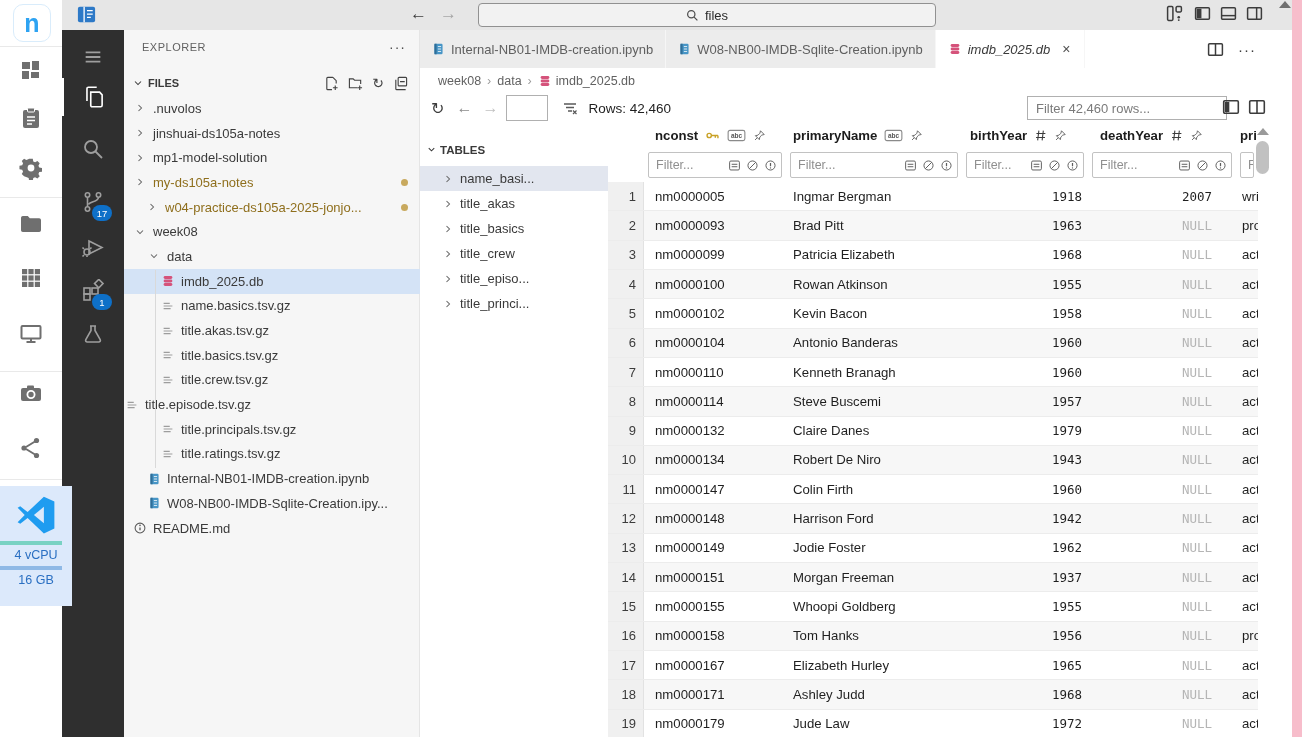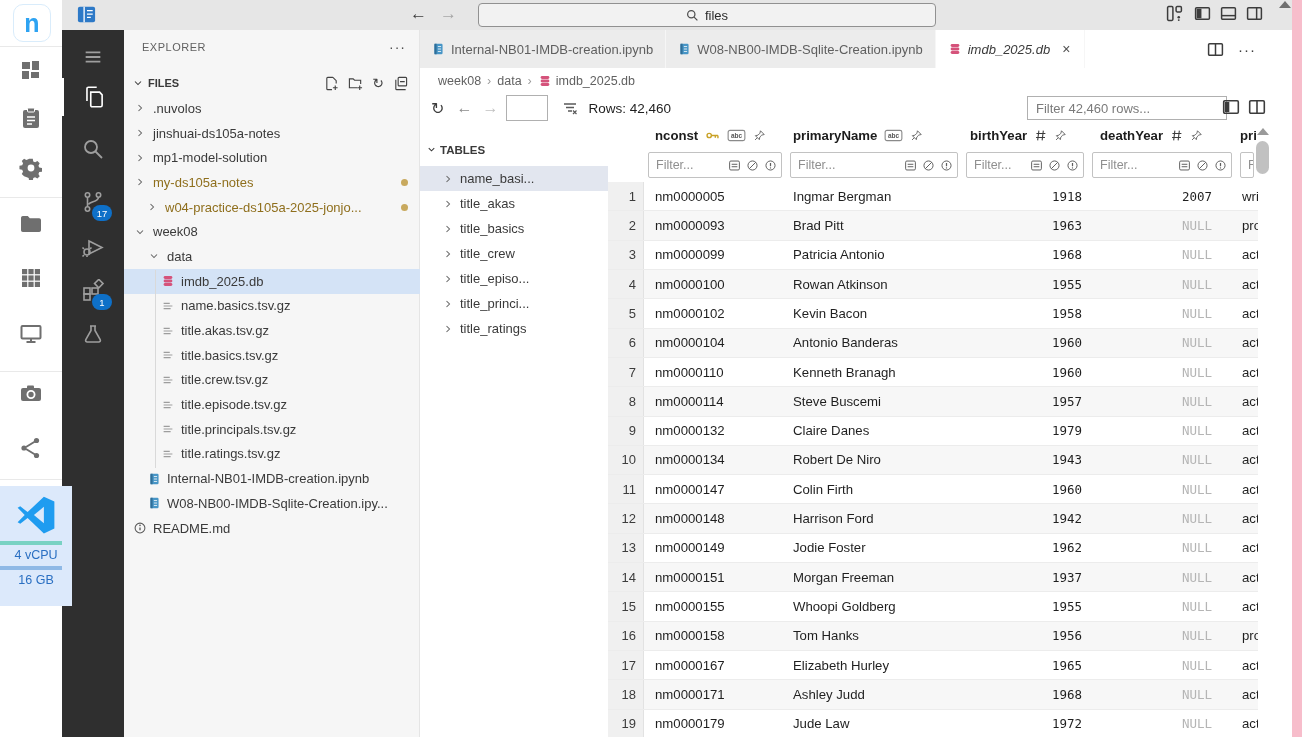--- a/index.html
+++ b/index.html
@@ -420,21 +420,21 @@
         <span class="lbl">title.basics.tsv.gz</span>
       </div>
       <div class="tree-item" style="padding-left: 36px;">
         <span class="ic">
           <svg width="14" height="14" viewBox="0 0 16 16" fill="none" stroke="#9d9d9d" stroke-width="1.3">
             <path d="M3 5h7M3 8h10M3 11h8"></path>
           </svg>
         </span>
         <span class="lbl">title.crew.tsv.gz</span>
       </div>
-      <div class="tree-item" style="padding-left: 36px; text-align: right;">
+      <div class="tree-item" style=" text-align: right;">
         <span class="ic">
           <svg width="14" height="14" viewBox="0 0 16 16" fill="none" stroke="#9d9d9d" stroke-width="1.3">
             <path d="M3 5h7M3 8h10M3 11h8"></path>
           </svg>
         </span>
         <span class="lbl">title.episode.tsv.gz</span>
       </div>
       <div class="tree-item" style="padding-left: 36px;">
         <span class="ic">
           <svg width="14" height="14" viewBox="0 0 16 16" fill="none" stroke="#9d9d9d" stroke-width="1.3">
@@ -622,28 +622,20 @@
           <span>title_episo...</span>
         </div>
         <div class="tbl-item">
           <span class="ic">
             <svg width="12" height="12" viewBox="0 0 16 16" fill="none" stroke="#646464" stroke-width="1.4">
               <path d="M6 4l4 4-4 4"></path>
             </svg>
           </span>
           <span>title_princi...</span>
         </div>
-        <div class="tbl-item">
-          <span class="ic">
-            <svg width="12" height="12" viewBox="0 0 16 16" fill="none" stroke="#646464" stroke-width="1.4">
-              <path d="M6 4l4 4-4 4"></path>
-            </svg>
-          </span>
-          <span>title_ratings</span>
-        </div>
       </div>
   </div>
 
   <div id="grid">
     <div id="grid-head" class="gridrow">
         <div class="hcell gutter-head"></div>
         <div class="hcell" style="padding-left:11px">
           <span>nconst</span>
           <span class="hic">
             <svg width="15" height="15" viewBox="0 0 16 16" fill="none" stroke="#c9a227" stroke-width="1.5">
@@ -830,21 +822,21 @@
           <div class="dcell c-name">Brad Pitt</div>
           <div class="dcell c-num">1963</div>
           <div class="dcell c-num c-death">
             <span class="nullv">NULL</span>
           </div>
           <div class="dcell c-prof">pro</div>
         </div>
         <div class="gridrow drow">
           <div class="dcell gutter">3</div>
           <div class="dcell c-nconst">nm0000099</div>
-          <div class="dcell c-name">Patricia Antonio</div>
+          <div class="dcell c-name">Patricia Elizabeth</div>
           <div class="dcell c-num">1968</div>
           <div class="dcell c-num c-death">
             <span class="nullv">NULL</span>
           </div>
           <div class="dcell c-prof">act</div>
         </div>
         <div class="gridrow drow alt">
           <div class="dcell gutter">4</div>
           <div class="dcell c-nconst">nm0000100</div>
           <div class="dcell c-name">Rowan Atkinson</div>

